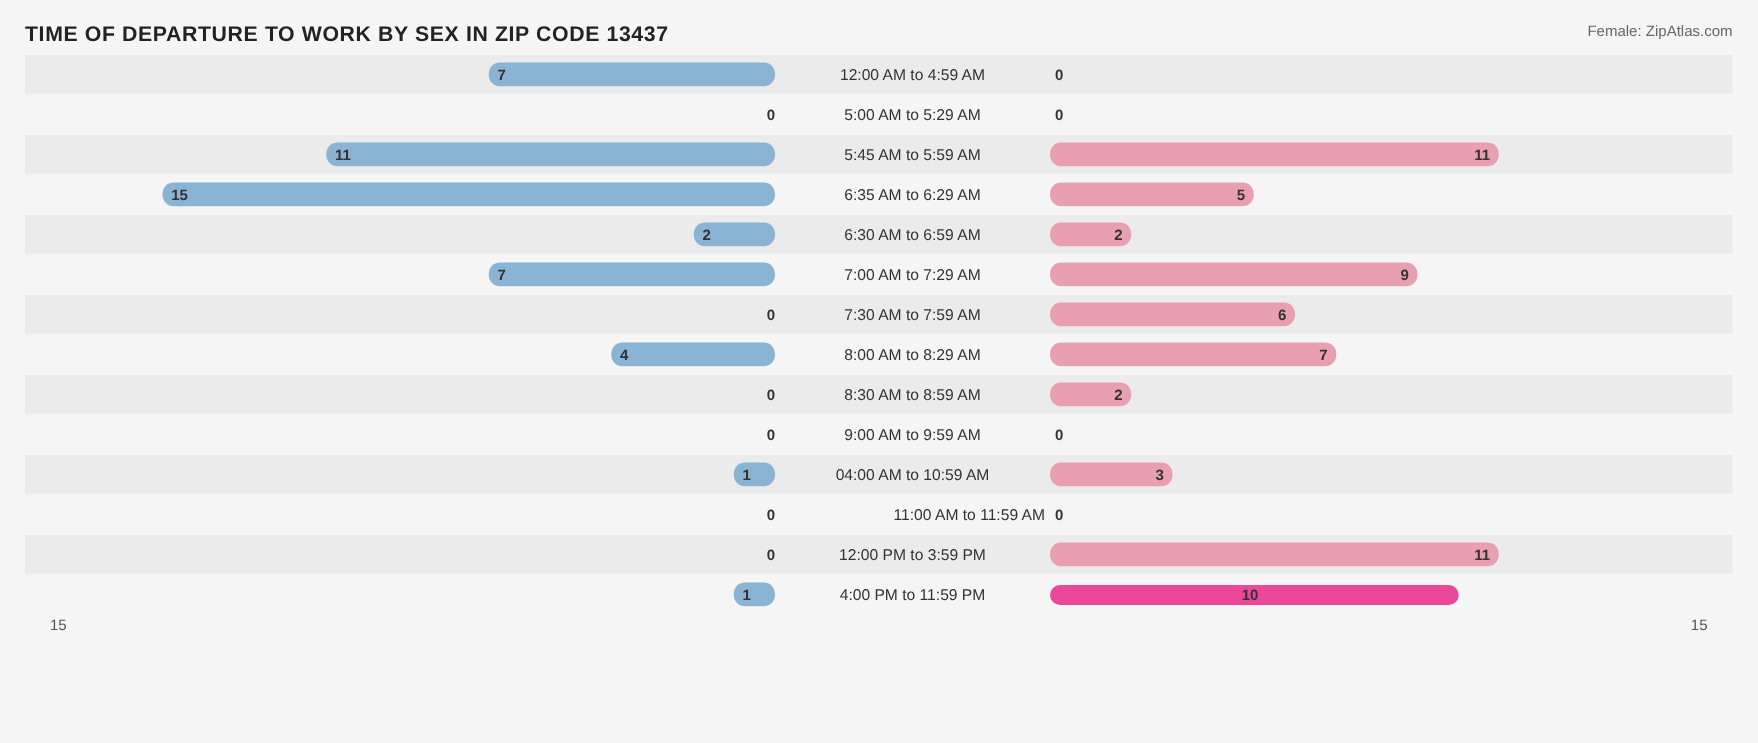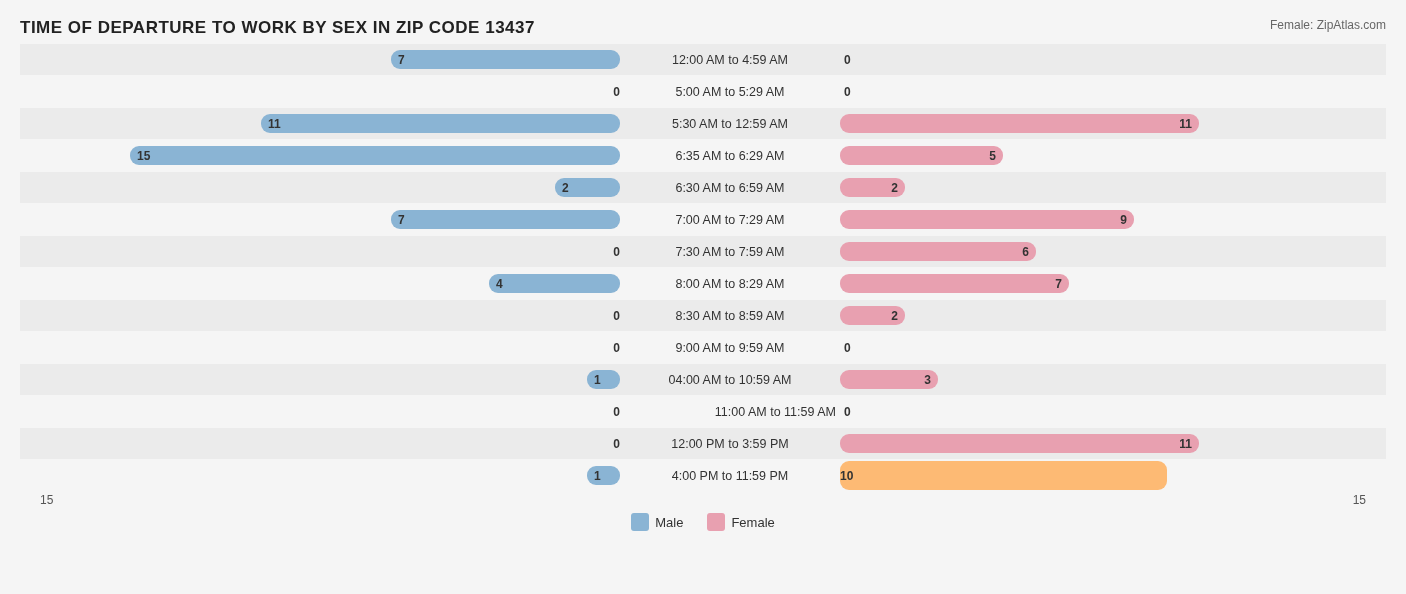--- a/index.html
+++ b/index.html
@@ -108,21 +108,21 @@
         <div style="width: 600px; display: flex; align-items: center; justify-content: flex-start; position: relative; height: 100%; flex-shrink: 0;">
           <span style="font-size: 12px; font-weight: bold; color: rgb(51, 51, 51); margin-left: 4px;">0</span>
         </div>
       </div>
       <div class="row" style="background: rgb(235, 235, 235); display: flex; align-items: center; height: 31px; margin-bottom: 1px; position: relative;">
         <div style="width: 600px; display: flex; align-items: center; justify-content: flex-end; position: relative; height: 100%; flex-shrink: 0;">
           <div style="height: 19px; background: rgb(138, 180, 212); border-radius: 9px; width: 359px; display: flex; align-items: center; justify-content: flex-start; padding-left: 7px;">
             <span style="font-size: 12px; font-weight: bold; color: rgb(51, 51, 51);">11</span>
           </div>
         </div>
-        <div style="width: 220px; text-align: center; font-size: 12.5px; color: rgb(51, 51, 51); flex-shrink: 0; padding: 0px 4px;">5:30 AM to 12:59 AM</div>
+        <div style="width: 220px; text-align: center; font-size: 12.5px; color: rgb(51, 51, 51); flex-shrink: 0; padding: 0px 4px;">5:45 AM to 5:59 AM</div>
         <div style="width: 600px; display: flex; align-items: center; justify-content: flex-start; position: relative; height: 100%; flex-shrink: 0;">
           <div style="height: 19px; background: rgb(232, 160, 176); border-radius: 9px; width: 359px; display: flex; align-items: center; justify-content: flex-end; padding-right: 7px;">
             <span style="font-size: 12px; font-weight: bold; color: rgb(51, 51, 51);">11</span>
           </div>
         </div>
       </div>
       <div class="row" style="background: rgb(245, 245, 245); display: flex; align-items: center; height: 31px; margin-bottom: 1px; position: relative;">
         <div style="width: 600px; display: flex; align-items: center; justify-content: flex-end; position: relative; height: 100%; flex-shrink: 0;">
           <div style="height: 19px; background: rgb(138, 180, 212); border-radius: 9px; width: 490px; display: flex; align-items: center; justify-content: flex-start; padding-left: 7px;">
             <span style="font-size: 12px; font-weight: bold; color: rgb(51, 51, 51);">15</span>
@@ -239,35 +239,25 @@
         </div>
       </div>
       <div class="row" style="background: rgb(245, 245, 245); display: flex; align-items: center; height: 31px; margin-bottom: 1px; position: relative;">
         <div style="width: 600px; display: flex; align-items: center; justify-content: flex-end; position: relative; height: 100%; flex-shrink: 0;">
           <div style="height: 19px; background: rgb(138, 180, 212); border-radius: 9px; width: 33px; display: flex; align-items: center; justify-content: flex-start; padding-left: 7px;">
             <span style="font-size: 12px; font-weight: bold; color: rgb(51, 51, 51);">1</span>
           </div>
         </div>
         <div style="width: 220px; text-align: center; font-size: 12.5px; color: rgb(51, 51, 51); flex-shrink: 0; padding: 0px 4px;">4:00 PM to 11:59 PM</div>
         <div style="width: 600px; display: flex; align-items: center; justify-content: flex-start; position: relative; height: 100%; flex-shrink: 0;">
-          <div style="height: 29px; background: #fdba74; border-radius: 9px; width: 327px; display: flex; align-items: center; justify-content: flex-start; padding-right: 7px;">
+          <div style="height: 16px; background: #ec4899; border-radius: 9px; width: 327px; display: flex; align-items: center; justify-content: center; padding-right: 7px;">
             <span style="font-size: 12px; font-weight: bold; color: rgb(51, 51, 51);">10</span>
           </div>
         </div>
       </div>
     </div>
 
   <div class="axis-labels">
     <span>15</span>
     <span>15</span>
   </div>
 
-  <div class="legend">
-    <div class="legend-item">
-      <div class="legend-swatch" style="background:#8ab4d4;"></div>
-      <span>Male</span>
-    </div>
-    <div class="legend-item">
-      <div class="legend-swatch" style="background:#e8a0b0;"></div>
-      <span>Female</span>
-    </div>
-  </div>
 </div>
 
 </body></html>

